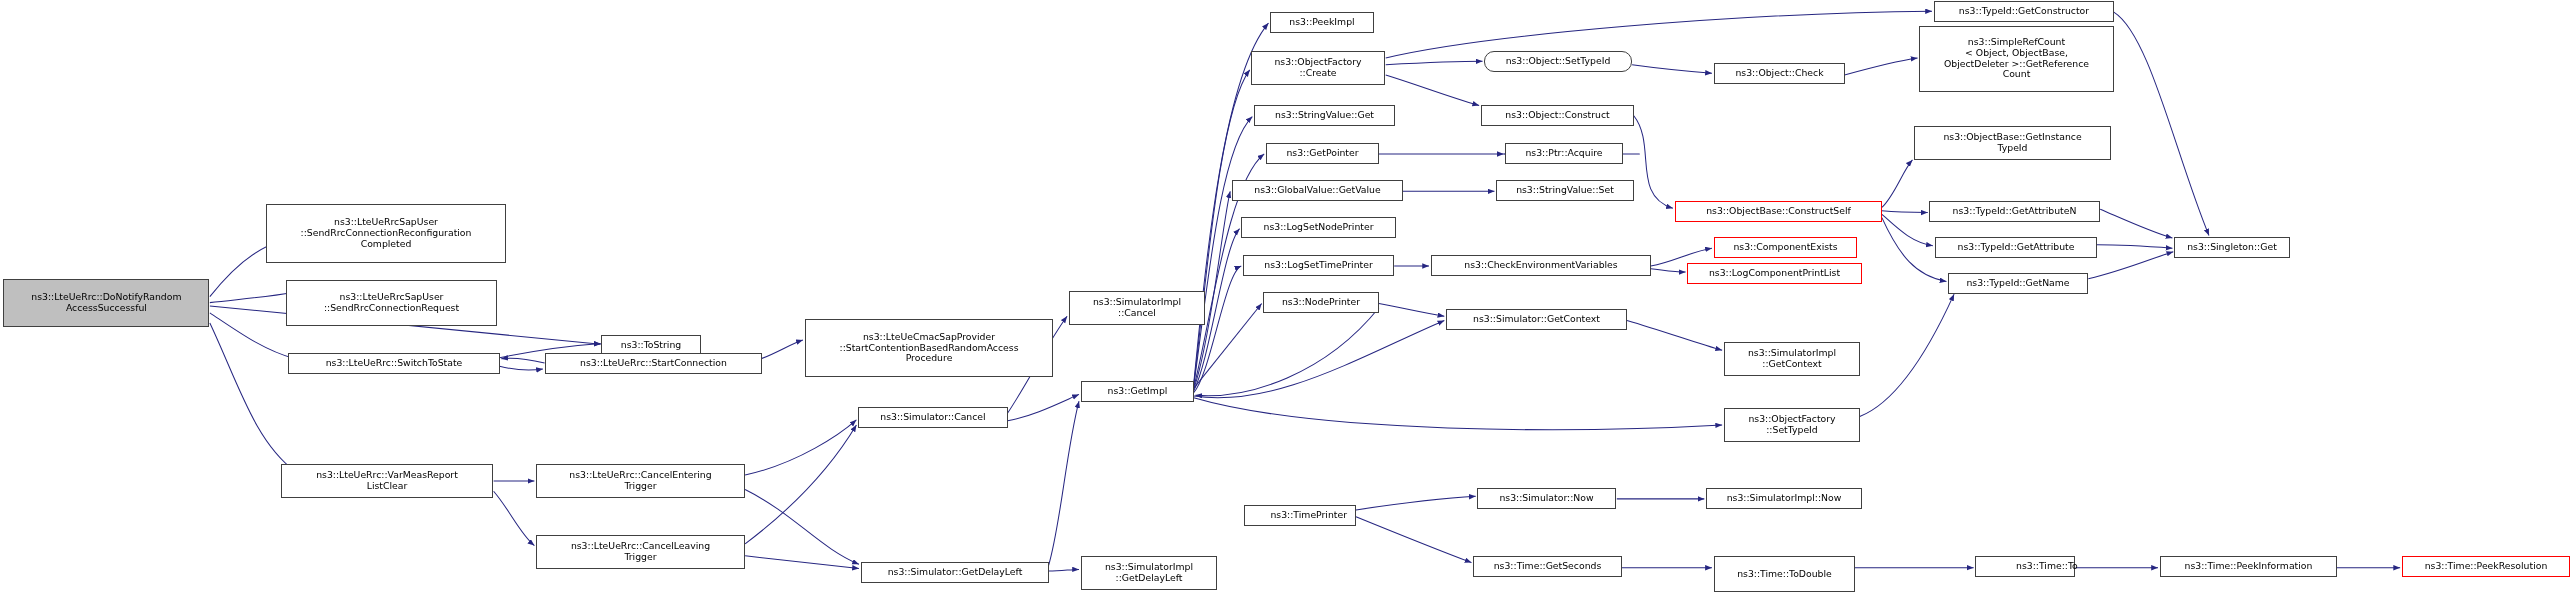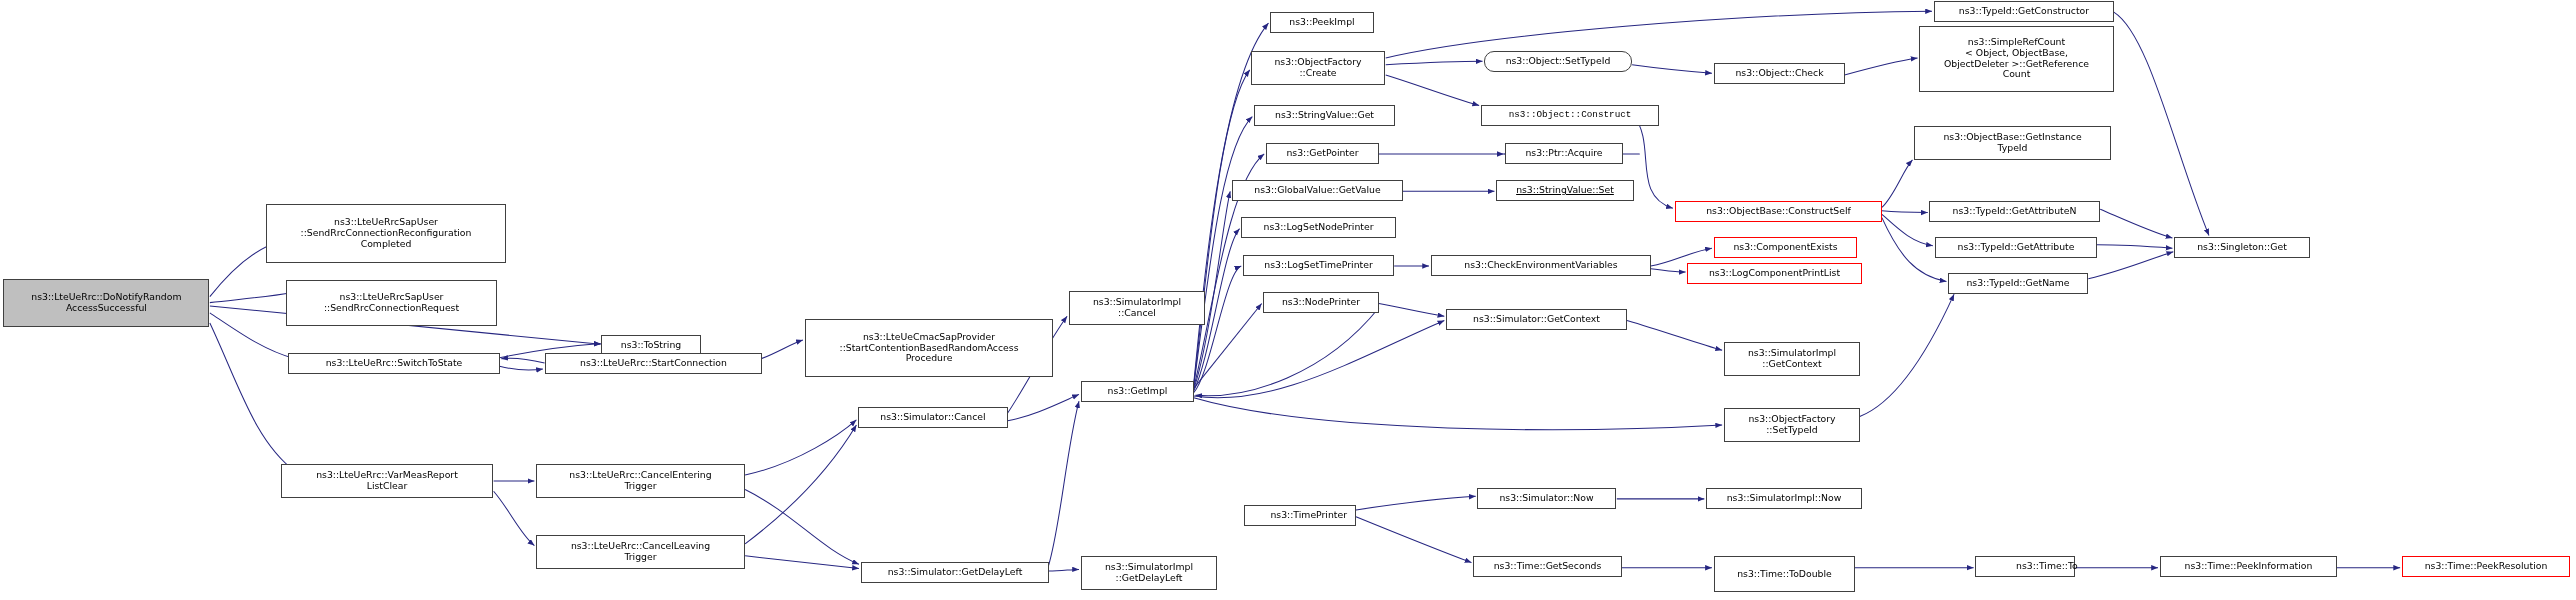--- a/index.html
+++ b/index.html
@@ -136,23 +136,23 @@
       <div class="node" style="left: 1270px; top: 12px; width: 104px; height: 21px;"><span>ns3::PeekImpl</span></div>
       <div class="node" style="left: 1251px; top: 51px; width: 134px; height: 34px;"><span>ns3::ObjectFactory
 ::Create</span></div>
       <div class="node" style="left: 1254px; top: 105px; width: 141px; height: 21px;"><span>ns3::StringValue::Get</span></div>
       <div class="node" style="left: 1266px; top: 143px; width: 113px; height: 21px;"><span>ns3::GetPointer</span></div>
       <div class="node" style="left: 1232px; top: 180px; width: 171px; height: 21px;"><span>ns3::GlobalValue::GetValue</span></div>
       <div class="node" style="left: 1241px; top: 217px; width: 155px; height: 21px;"><span>ns3::LogSetNodePrinter</span></div>
       <div class="node" style="left: 1243px; top: 255px; width: 151px; height: 21px;"><span>ns3::LogSetTimePrinter</span></div>
       <div class="node" style="left: 1263px; top: 292px; width: 116px; height: 21px;"><span>ns3::NodePrinter</span></div>
       <div class="node" style="left: 1484px; top: 51px; width: 148px; height: 21px; border-radius: 10px;"><span>ns3::Object::SetTypeId</span></div>
-      <div class="node" style="left: 1481px; top: 105px; width: 178px; height: 21px; font-family: Liberation Mono, monospace;"><span>ns3::Object::Construct</span></div>
+      <div class="node" style="left: 1481px; top: 105px; width: 153px; height: 21px;"><span>ns3::Object::Construct</span></div>
       <div class="node" style="left: 1505px; top: 143px; width: 118px; height: 21px;"><span>ns3::Ptr::Acquire</span></div>
-      <div class="node" style="left: 1496px; top: 180px; width: 138px; height: 21px; text-decoration: underline;"><span>ns3::StringValue::Set</span></div>
+      <div class="node" style="left: 1496px; top: 180px; width: 138px; height: 21px;"><span>ns3::StringValue::Set</span></div>
       <div class="node" style="left: 1431px; top: 255px; width: 220px; height: 21px;"><span>ns3::CheckEnvironmentVariables</span></div>
       <div class="node" style="left: 1446px; top: 309px; width: 181px; height: 21px;"><span>ns3::Simulator::GetContext</span></div>
       <div class="node" style="left: 1477px; top: 488px; width: 139px; height: 21px;"><span>ns3::Simulator::Now</span></div>
       <div class="node" style="left: 1473px; top: 556px; width: 149px; height: 21px;"><span>ns3::Time::GetSeconds</span></div>
       <div class="node" style="left: 1714px; top: 63px; width: 131px; height: 21px;"><span>ns3::Object::Check</span></div>
       <div class="node red" style="left: 1675px; top: 201px; width: 207px; height: 21px;"><span>ns3::ObjectBase::ConstructSelf</span></div>
       <div class="node red" style="left: 1714px; top: 237px; width: 143px; height: 21px;"><span>ns3::ComponentExists</span></div>
       <div class="node red" style="left: 1687px; top: 263px; width: 175px; height: 21px;"><span>ns3::LogComponentPrintList</span></div>
       <div class="node" style="left: 1724px; top: 342px; width: 136px; height: 34px;"><span>ns3::SimulatorImpl
 ::GetContext</span></div>
@@ -163,19 +163,19 @@
       <div class="node" style="left: 1934px; top: 0.8px; width: 180px; height: 21px;"><span>ns3::TypeId::GetConstructor</span></div>
       <div class="node" style="left: 1919px; top: 25.5px; width: 195px; height: 66px;"><span>ns3::SimpleRefCount
 &lt; Object, ObjectBase,
 ObjectDeleter &gt;::GetReference
 Count</span></div>
       <div class="node" style="left: 1914px; top: 126px; width: 197px; height: 34px;"><span>ns3::ObjectBase::GetInstance
 TypeId</span></div>
       <div class="node" style="left: 1929px; top: 201px; width: 171px; height: 21px;"><span>ns3::TypeId::GetAttributeN</span></div>
       <div class="node" style="left: 1935px; top: 237px; width: 162px; height: 21px;"><span>ns3::TypeId::GetAttribute</span></div>
       <div class="node" style="left: 1948px; top: 273px; width: 140px; height: 21px;"><span>ns3::TypeId::GetName</span></div>
-      <div class="node" style="left: 2174px; top: 237px; width: 136px; height: 21px;"><span>ns3::Singleton::Get</span></div>
+      <div class="node" style="left: 2174px; top: 237px; width: 116px; height: 21px;"><span>ns3::Singleton::Get</span></div>
       <div class="node" style="left: 1975px; top: 556px; width: 100px; height: 21px; padding-left: 40px;"><span>ns3::Time::To</span></div>
       <div class="node" style="left: 2160px; top: 556px; width: 177px; height: 21px;"><span>ns3::Time::PeekInformation</span></div>
       <div class="node red" style="left: 2402px; top: 556px; width: 168px; height: 21px;"><span>ns3::Time::PeekResolution</span></div>
     </div>
 </div>
 
 
 </body></html>

